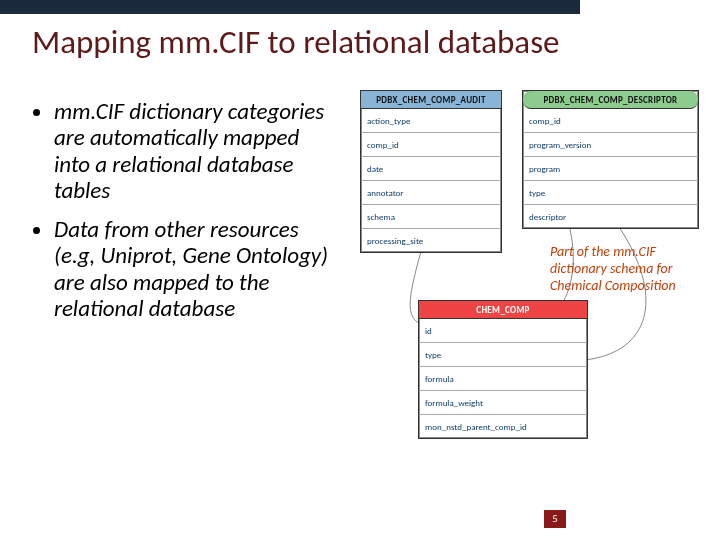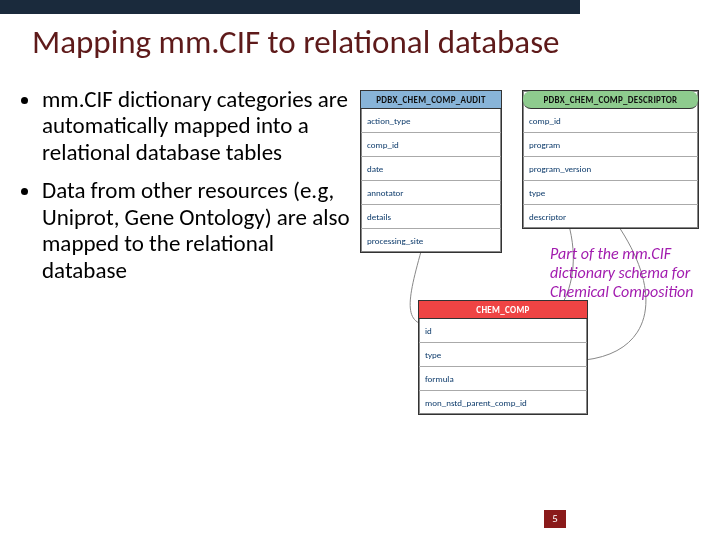--- a/index.html
+++ b/index.html
@@ -36,42 +36,43 @@
   .bullets {
     position: absolute;
     top: 86px;
     left: 20px;
     width: 330px;
     font-size: 23px;
     color: #000;
     line-height: 1.15;
   }
   .bullets ul {
-    margin: 0;
+    margin: 12px;
     padding-left: 22px;
     list-style: disc;
+    font-style: italic;
   }
   .bullets li {
     margin-bottom: 12px;
   }
   .diagram {
     position: absolute;
     top: 90px;
     left: 360px;
     width: 345px;
     height: 380px;
   }
   .caption {
     position: absolute;
     top: 244px;
     left: 550px;
     width: 160px;
-    font-size: 16px;
+    font-size: 14px;
     font-style: italic;
-    color: #a21caf;
+    color: #c2410c;
     line-height: 1.2;
   }
   .tbl {
     position: absolute;
     border: 1px solid #333;
     background: #fff;
     font-size: 9px;
     color: #0d3b6b;
     box-shadow: 0 0 0 1px #888 inset;
   }
@@ -139,38 +140,39 @@
       <path d="M 200 110 C 240 200, 180 260, 150 235" stroke="#888" stroke-width="1" fill="none"></path>
       <path d="M 200 70 C 310 170, 310 260, 225 270" stroke="#888" stroke-width="1" fill="none"></path>
     </svg>
 
     <div class="tbl blue">
       <div class="hdr">PDBX_CHEM_COMP_AUDIT</div>
       <div class="row">action_type</div>
       <div class="row">comp_id</div>
       <div class="row">date</div>
       <div class="row">annotator</div>
-      <div class="row">details</div>
+      <div class="row">schema</div>
       <div class="row">processing_site</div>
     </div>
 
     <div class="tbl green">
       <div class="hdr">PDBX_CHEM_COMP_DESCRIPTOR</div>
       <div class="row">comp_id</div>
+      <div class="row">program_version</div>
       <div class="row">program</div>
-      <div class="row">program_version</div>
       <div class="row">type</div>
       <div class="row">descriptor</div>
     </div>
 
     <div class="tbl pink">
       <div class="hdr">CHEM_COMP</div>
       <div class="row">id</div>
       <div class="row">type</div>
       <div class="row">formula</div>
+      <div class="row">formula_weight</div>
       <div class="row">mon_nstd_parent_comp_id</div>
     </div>
 
   </div>
 
   <div class="caption">Part of the mm.CIF dictionary schema for Chemical Composition</div>
 
   <div class="pagenum">5</div>
 </div>
 

